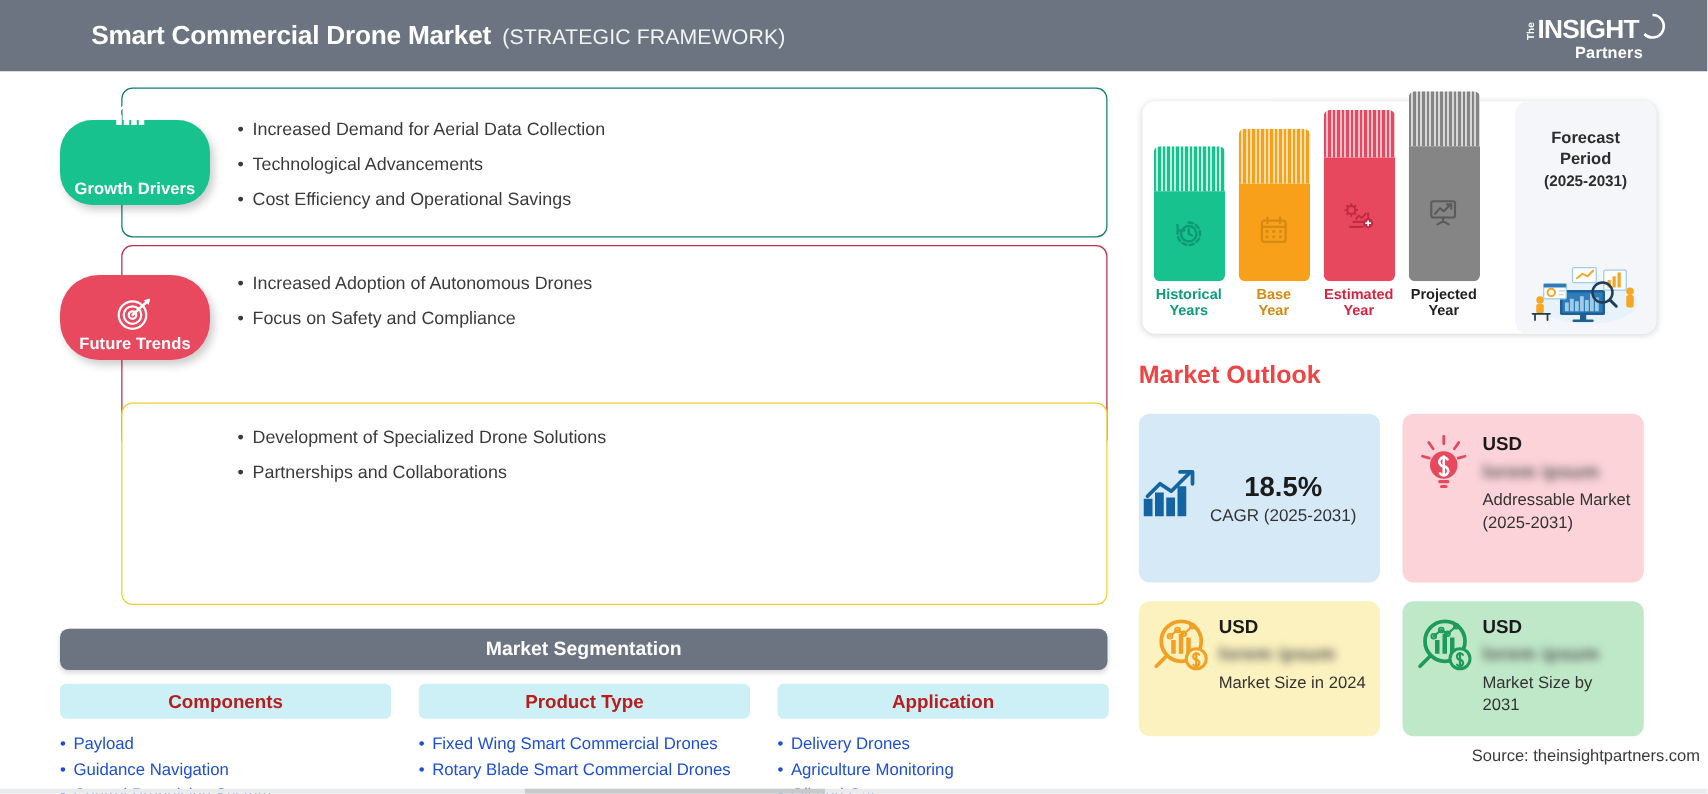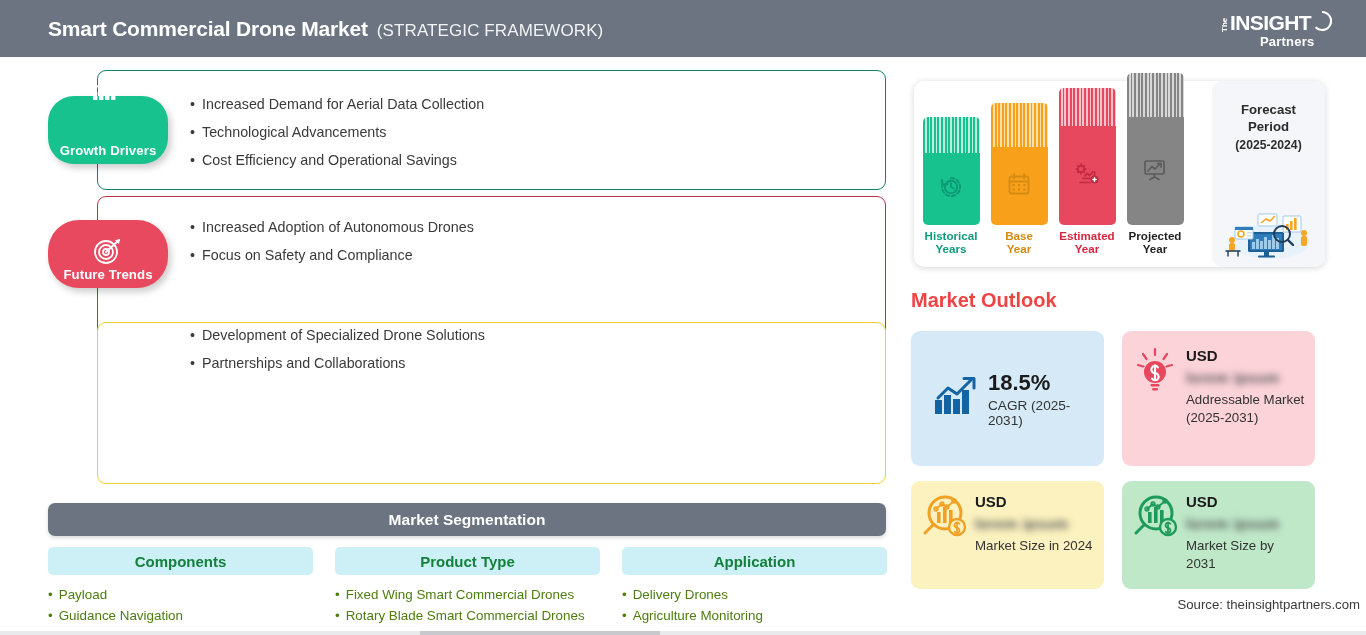--- a/index.html
+++ b/index.html
@@ -10,21 +10,21 @@
     overflow: hidden;
   }
   #root { position: relative; width: 1366px; height: 635px; background:#fff; }
 
   
   .header {
     position: absolute; left: 0; top: 0; width: 1366px; height: 57px;
     background: #6b7480;
     display: flex; align-items: center;
   }
-  .header-title-wrap { display: flex; align-items: baseline; padding-left: 48px; }
+  .header-title-wrap { display: flex; align-items: baseline; padding-left: 48px; margin-left: 25px; }
   .header-title {
     font-size: 21px; font-weight: bold; color: #ffffff; letter-spacing: -0.2px;
   }
   .header-sub {
     font-size: 17px; font-weight: normal; color: #f2f3f4; margin-left: 9px;
     letter-spacing: 0.1px;
   }
   .logo-wrap { position: absolute; right: 22px; top: 6px; width: 130px; height: 44px; }
 
   
@@ -64,23 +64,23 @@
     display: flex; align-items: center; justify-content: center;
     box-shadow: 0 2px 4px rgba(0,0,0,0.15);
   }
   .seg-header span { font-size: 15.5px; font-weight: bold; color: #ffffff; }
 
   .seg-col { position: absolute; top: 490px; }
   .seg-col-head {
     height: 28px; background: #cdf0f7; border-radius: 5px;
     display: flex; align-items: center; justify-content: center;
   }
-  .seg-col-head span { font-size: 15px; font-weight: bold; color: #15803d; }
+  .seg-col-head span { font-size: 15px; font-weight: bold; color: #b91c1c; }
   .seg-list { margin-top: 10px; }
-  .seg-item { font-size: 13.4px; color: #4d7c0f; line-height: 20.7px; white-space: nowrap; }
+  .seg-item { font-size: 13.4px; color: #1d4ed8; line-height: 20.7px; white-space: nowrap; }
   .seg-item::before { content: "\2022"; margin-right: 6px; }
 
   
   .right-col { position: absolute; left: 905px; top: 57px; width: 461px; height: 578px; }
 
   .forecast-card {
     position: absolute; left: 9px; top: 24px; width: 411px; height: 186px;
     background: #ffffff; border-radius: 10px;
     box-shadow: 0 1px 6px rgba(0,0,0,0.17);
     display: flex;
@@ -116,21 +116,21 @@
     position: absolute; left: 6px; top: 232px;
     font-size: 20px; font-weight: bold; color: #ef4444;
   }
 
   .ocard { position: absolute; border-radius: 9px; }
   .ocard.blue   { left: 6px;   top: 274px; width: 193px; height: 135px; background: #d5e9f7; }
   .ocard.pink   { left: 217px; top: 274px; width: 193px; height: 135px; background: #fbd3d9; }
   .ocard.yellowc{ left: 6px;   top: 424px; width: 193px; height: 108px; background: #fbf2bf; }
   .ocard.greenc { left: 217px; top: 424px; width: 193px; height: 108px; background: #bfe8c9; }
 
-  .cagr-inner { display: flex; align-items: center; height: 100%; padding-left: 22px; }
+  .cagr-inner { display: flex; align-items: center; height: 100%; padding-left: 2px; text-align: center; }
   .cagr-text { margin-left: 9px; }
   .cagr-value { font-size: 22px; font-weight: bold; color: #1b1b1b; line-height: 26px; }
   .cagr-label { font-size: 13.6px; color: #333; margin-top: 2px; }
 
   .mc-inner { display: flex; height: 100%; padding: 12px 8px 0 10px; }
   .mc-text { margin-left: 8px; }
   .mc-usd { font-size: 15px; font-weight: bold; color: #1b1b1b; }
   .mc-blur {
     margin-top: 5px; font-size: 15px; font-weight: bold; color: #555;
     filter: blur(3.6px); letter-spacing: 0.4px; user-select: none;
@@ -203,21 +203,21 @@
           <circle cx="14" cy="15" r="7" fill="none" stroke="#fff" stroke-width="1.8"></circle>
           <circle cx="14" cy="15" r="3" fill="none" stroke="#fff" stroke-width="1.8"></circle>
           <path d="M14 15 L27 3" stroke="#fff" stroke-width="2" stroke-linecap="round"></path>
           <path d="M23 3.2 L28 2 L27 7" fill="#fff"></path>
         </svg>
       </div>
       <div class="badge-label">Future Trends</div>
     </div>
 
     <div class="driver-box yellow" style="left:97px; top:265px; width:789px; height:162px;"></div>
-    <div class="bullets" style="left:190px; top:264px;">
+    <div class="bullets" style="left:190px; top:279px;">
       <div class="bullet">Development of Specialized Drone Solutions</div>
       <div class="bullet">Partnerships and Collaborations</div>
     </div>
 
     <div class="seg-header">
       <span>Market Segmentation</span>
     </div>
 
     <div class="seg-col" style="left:48px; width:265px;">
       <div class="seg-col-head">
@@ -352,21 +352,21 @@
             <div>Projected</div>
             <div>Year</div>
           </div>
         </div>
       </div>
 
       <div class="fp-panel">
         <div class="fp-title">
           <div>Forecast</div>
           <div>Period</div>
-          <div class="fp-sub">(2025-2024)</div>
+          <div class="fp-sub">(2025-2031)</div>
         </div>
         <div class="fp-illus">
           <svg viewBox="0 0 97 58" width="97" height="58" aria-hidden="true">
             <ellipse cx="50" cy="40" rx="40" ry="17" fill="#e8f2fb"></ellipse>
             <rect x="28" y="30" width="36" height="20" rx="1.5" fill="#1e5f94"></rect>
             <rect x="30" y="32" width="32" height="16" fill="#2f7cba"></rect>
             <g fill="#9ecbe8">
               <rect x="32" y="40" width="3" height="7"></rect>
                 <rect x="36" y="37" width="3" height="10"></rect>
               <rect x="40" y="39" width="3" height="8"></rect>

